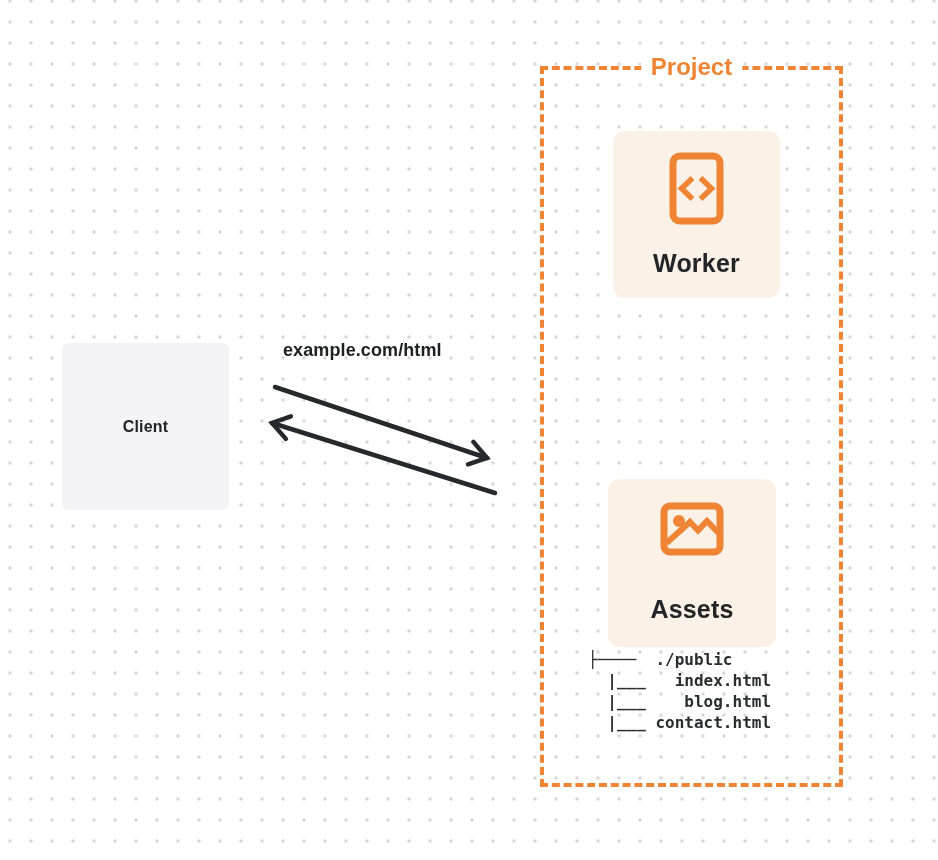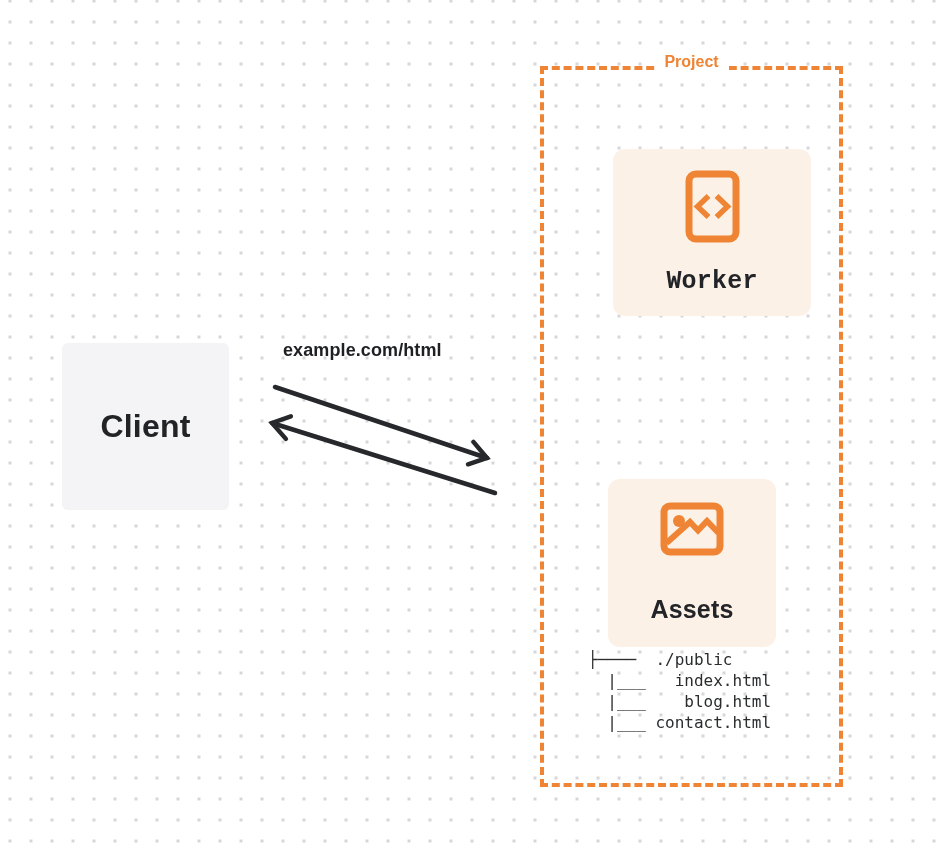--- a/index.html
+++ b/index.html
@@ -26,21 +26,21 @@
     top: 343px;
     width: 167px;
     height: 167px;
     background: #f4f4f6;
     border-radius: 6px;
     display: flex;
     align-items: center;
     justify-content: center;
   }
   .client-box .label {
-    font-size: 32px;
+    font-size: 16px;
     font-weight: 700;
     color: #222327;
     letter-spacing: 0.2px;
   }
 
   
   .url-label {
     position: absolute;
     left: 283px;
     top: 340px;
@@ -69,21 +69,21 @@
     border: 4px dashed #ee8434;
     box-sizing: border-box;
   }
   .project-title {
     position: absolute;
     top: -17px;
     left: 50%;
     transform: translateX(-50%);
     background: #ffffff;
     padding: 0 10px;
-    font-size: 16px;
+    font-size: 24px;
     font-weight: 700;
     color: #ee8434;
     white-space: nowrap;
   }
 
   
   .card {
     position: absolute;
     background: #fcf1e6;
     border-radius: 12px;
@@ -93,45 +93,44 @@
     justify-content: center;
   }
   .card .card-label {
     font-size: 25px;
     font-weight: 700;
     color: #222428;
     letter-spacing: 0.2px;
   }
   .worker-card {
     left: 613px;
-    top: 149px;
-    width: 198px;
+    top: 131px;
+    width: 167px;
     height: 167px;
-    font-family: Liberation Mono, monospace;
   }
   .worker-card .card-icon { margin-bottom: 24px; }
   .assets-card {
     left: 608px;
     top: 479px;
     width: 168px;
     height: 168px;
     gap: 12px;
   }
   .assets-card .card-icon { margin-bottom: 26px; }
 
   
   .file-tree {
     position: absolute;
     left: 588px;
     top: 649px;
     margin: 0;
     font-family: "DejaVu Sans Mono", monospace;
     font-size: 16px;
     line-height: 21px;
-    font-weight: 400;
+    font-weight: 700;
     color: #2a2c2e;
     white-space: pre;
   }
 </style>
 </head>
 <body>
 
 <div class="canvas">
 
   <div class="client-box">

